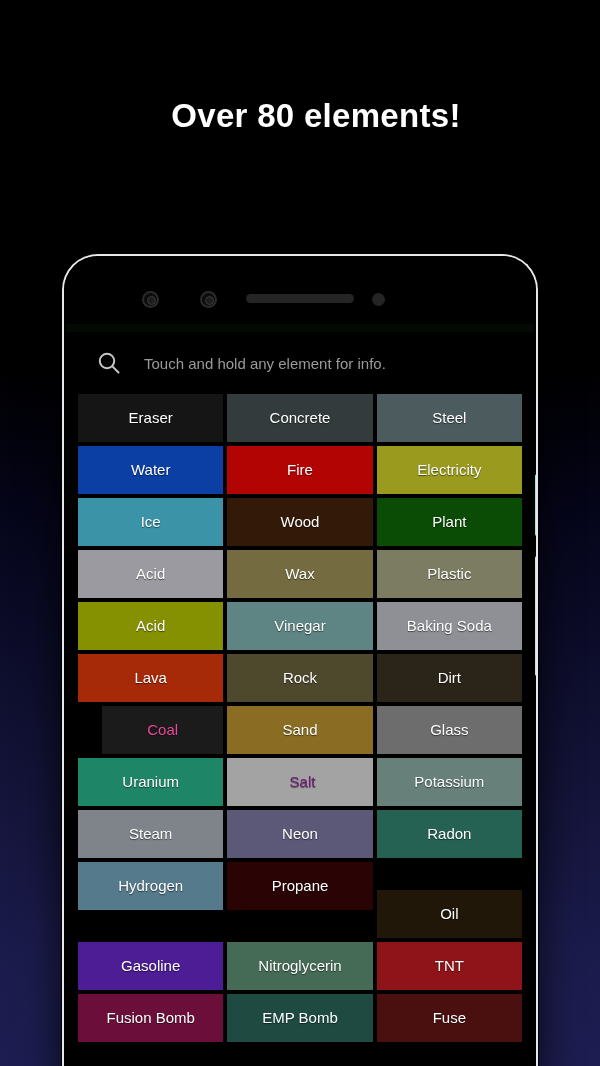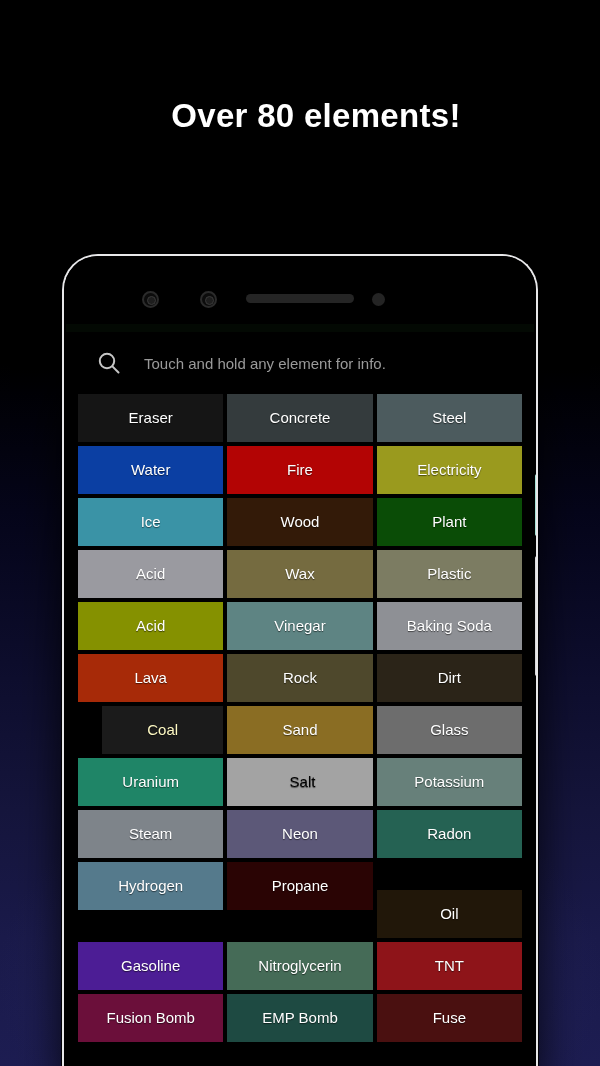--- a/index.html
+++ b/index.html
@@ -264,27 +264,27 @@
           <div class="element-cell" style="background: rgb(133, 145, 0); color: rgb(255, 255, 255);">Acid</div>
           <div class="element-cell" style="background: rgb(94, 132, 131); color: rgb(255, 255, 255);">Vinegar</div>
           <div class="element-cell" style="background: rgb(142, 144, 149); color: rgb(255, 255, 255);">Baking Soda</div>
         </div>
         <div class="element-row">
           <div class="element-cell" style="background: rgb(167, 42, 8); color: rgb(255, 255, 255);">Lava</div>
           <div class="element-cell" style="background: rgb(78, 72, 44); color: rgb(255, 255, 255);">Rock</div>
           <div class="element-cell" style="background: rgb(43, 36, 24); color: rgb(255, 255, 255);">Dirt</div>
         </div>
         <div class="element-row">
-          <div class="element-cell" style="background: rgb(27, 27, 27); color: #fef9c3; margin-left: 24px;">Coal</div>
+          <div class="element-cell" style="background: rgb(27, 27, 27); color: #ec4899; margin-left: 24px;">Coal</div>
           <div class="element-cell" style="background: rgb(138, 109, 35); color: rgb(255, 255, 255);">Sand</div>
           <div class="element-cell" style="background: rgb(109, 109, 109); color: rgb(255, 255, 255);">Glass</div>
         </div>
         <div class="element-row">
           <div class="element-cell" style="background: rgb(31, 133, 103); color: rgb(255, 255, 255);">Uranium</div>
-          <div class="element-cell" style="background: rgb(163, 163, 163); color: #000000; padding-left: 8px;">Salt</div>
+          <div class="element-cell" style="background: rgb(163, 163, 163); color: #701a75; padding-left: 8px;">Salt</div>
           <div class="element-cell" style="background: rgb(103, 128, 122); color: rgb(255, 255, 255);">Potassium</div>
         </div>
         <div class="element-row">
           <div class="element-cell" style="background: rgb(126, 132, 138); color: rgb(255, 255, 255);">Steam</div>
           <div class="element-cell" style="background: rgb(92, 88, 120); color: rgb(255, 255, 255);">Neon</div>
           <div class="element-cell" style="background: rgb(37, 98, 83); color: rgb(255, 255, 255);">Radon</div>
         </div>
         <div class="element-row">
           <div class="element-cell" style="background: rgb(85, 122, 140); color: rgb(255, 255, 255);">Hydrogen</div>
           <div class="element-cell" style="background: rgb(42, 4, 4); color: rgb(255, 255, 255);">Propane</div>

